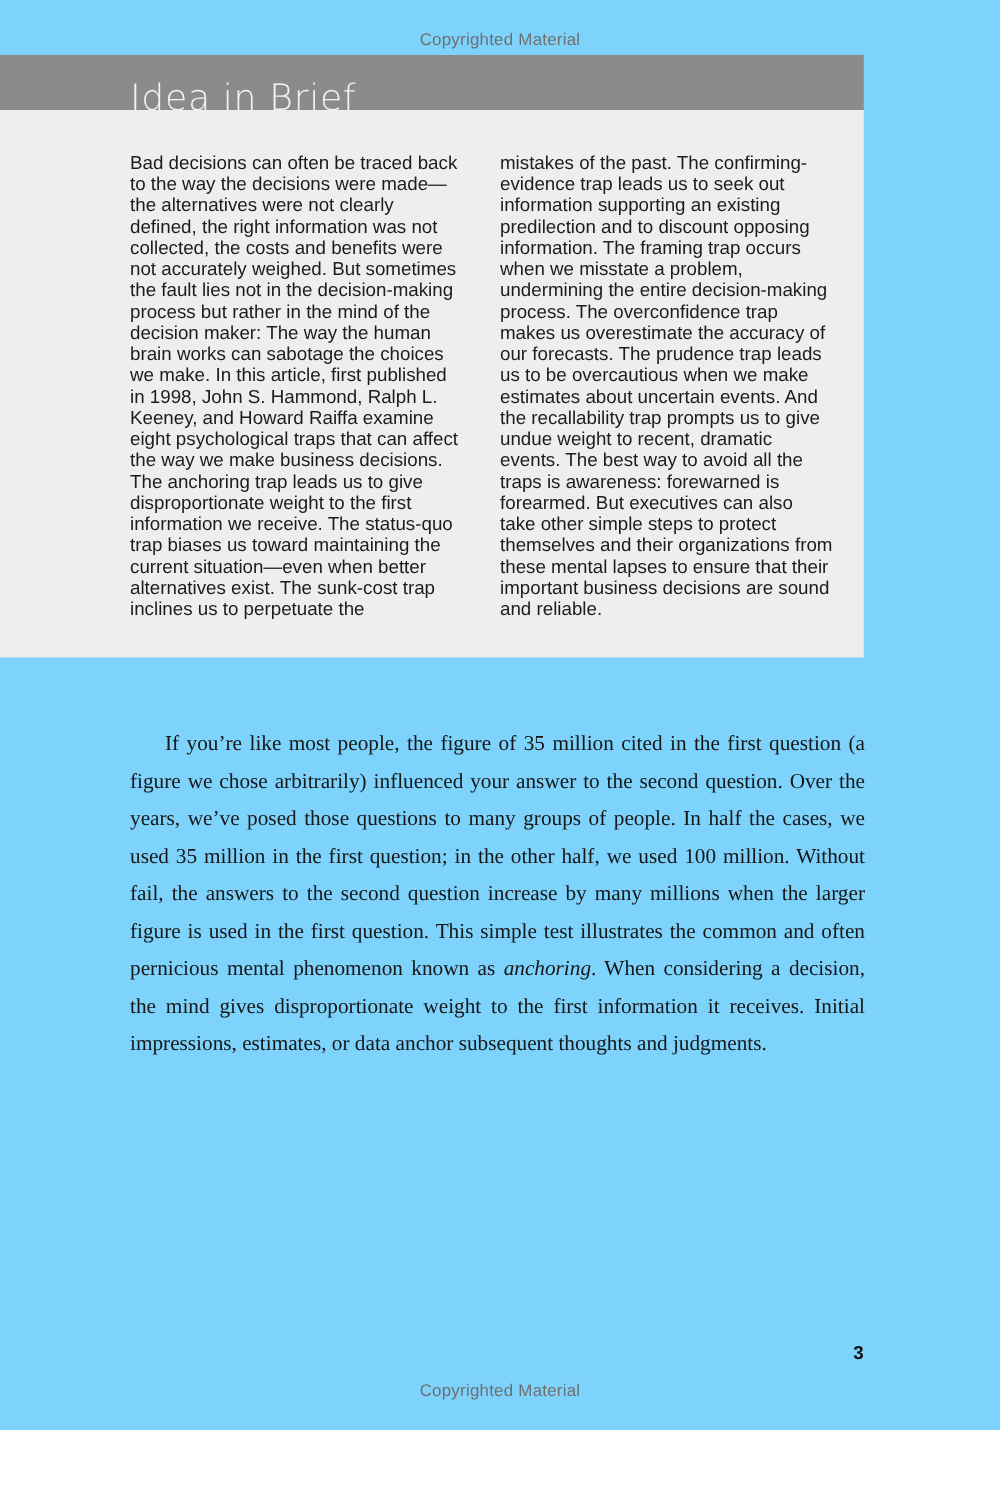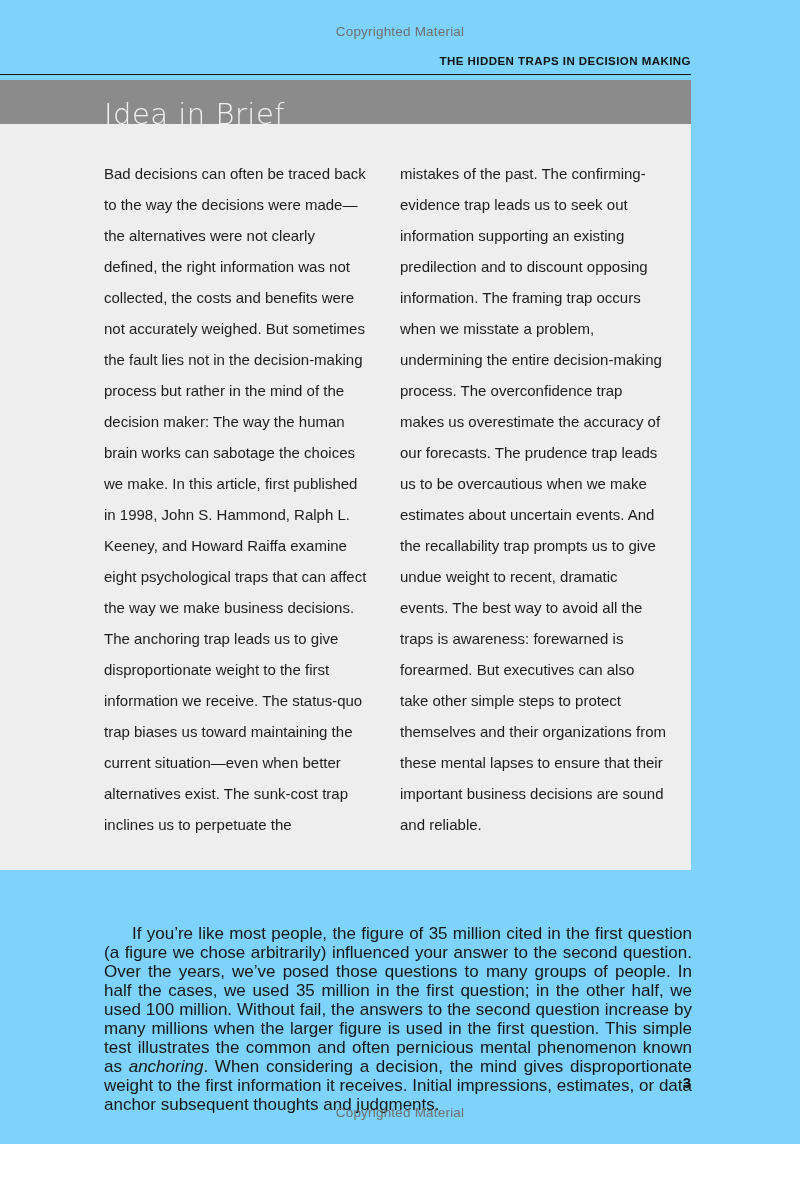--- a/index.html
+++ b/index.html
@@ -59,31 +59,31 @@
     width: 691px;
     background: #efeeee;
     padding: 34px 26px 30px 104px;
     display: flex;
     gap: 30px;
   }
   .brief-col {
     width: 266px;
     flex: 0 0 266px;
     font-size: 15px;
-    line-height: 31px;
+    line-height: 17px;
     color: #1c1c1c;
     font-family: "Liberation Sans", sans-serif;
   }
 
   .body-text {
     margin: 54px 0 0 104px;
     width: 588px;
-    font-family: Liberation Sans, sans-serif;
+    font-family: Liberation Serif, serif;
     font-size: 17px;
-    line-height: 19px;
+    line-height: 30px;
     color: #161616;
     text-align: justify;
     text-indent: 28px;
   }
   .body-text em { font-style: italic; }
 
   .page-number {
     position: absolute;
     right: 109px;
     bottom: 53px;
@@ -102,21 +102,20 @@
 </style>
 </head>
 <body>
 
 <div class="page">
 
   <div class="copyright copyright-top">Copyrighted Material</div>
 
   <div class="content">
 
-    <div class="running-head">THE HIDDEN TRAPS IN DECISION MAKING</div>
 
     <div class="banner">
       <span class="banner-title">Idea in Brief</span>
     </div>
 
     <div class="brief-box">
       <div class="brief-col">Bad decisions can often be traced back to the way the decisions were made—the alternatives were not clearly defined, the right information was not collected, the costs and benefits were not accurately weighed. But sometimes the fault lies not in the decision-making process but rather in the mind of the decision maker: The way the human brain works can sabotage the choices we make. In this article, first published in 1998, John S. Hammond, Ralph L. Keeney, and Howard Raiffa examine eight psychological traps that can affect the way we make business decisions. The anchoring trap leads us to give disproportionate weight to the first information we receive. The status-quo trap biases us toward maintaining the current situation—even when better alternatives exist. The sunk-cost trap inclines us to perpetuate the</div>
       <div class="brief-col">mistakes of the past. The confirming-evidence trap leads us to seek out information supporting an existing predilection and to discount opposing information. The framing trap occurs when we misstate a problem, undermining the entire decision-making process. The overconfidence trap makes us overestimate the accuracy of our forecasts. The prudence trap leads us to be overcautious when we make estimates about uncertain events. And the recallability trap prompts us to give undue weight to recent, dramatic events. The best way to avoid all the traps is awareness: forewarned is forearmed. But executives can also take other simple steps to protect themselves and their organizations from these mental lapses to ensure that their important business decisions are sound and reliable.</div>
     </div>
 

